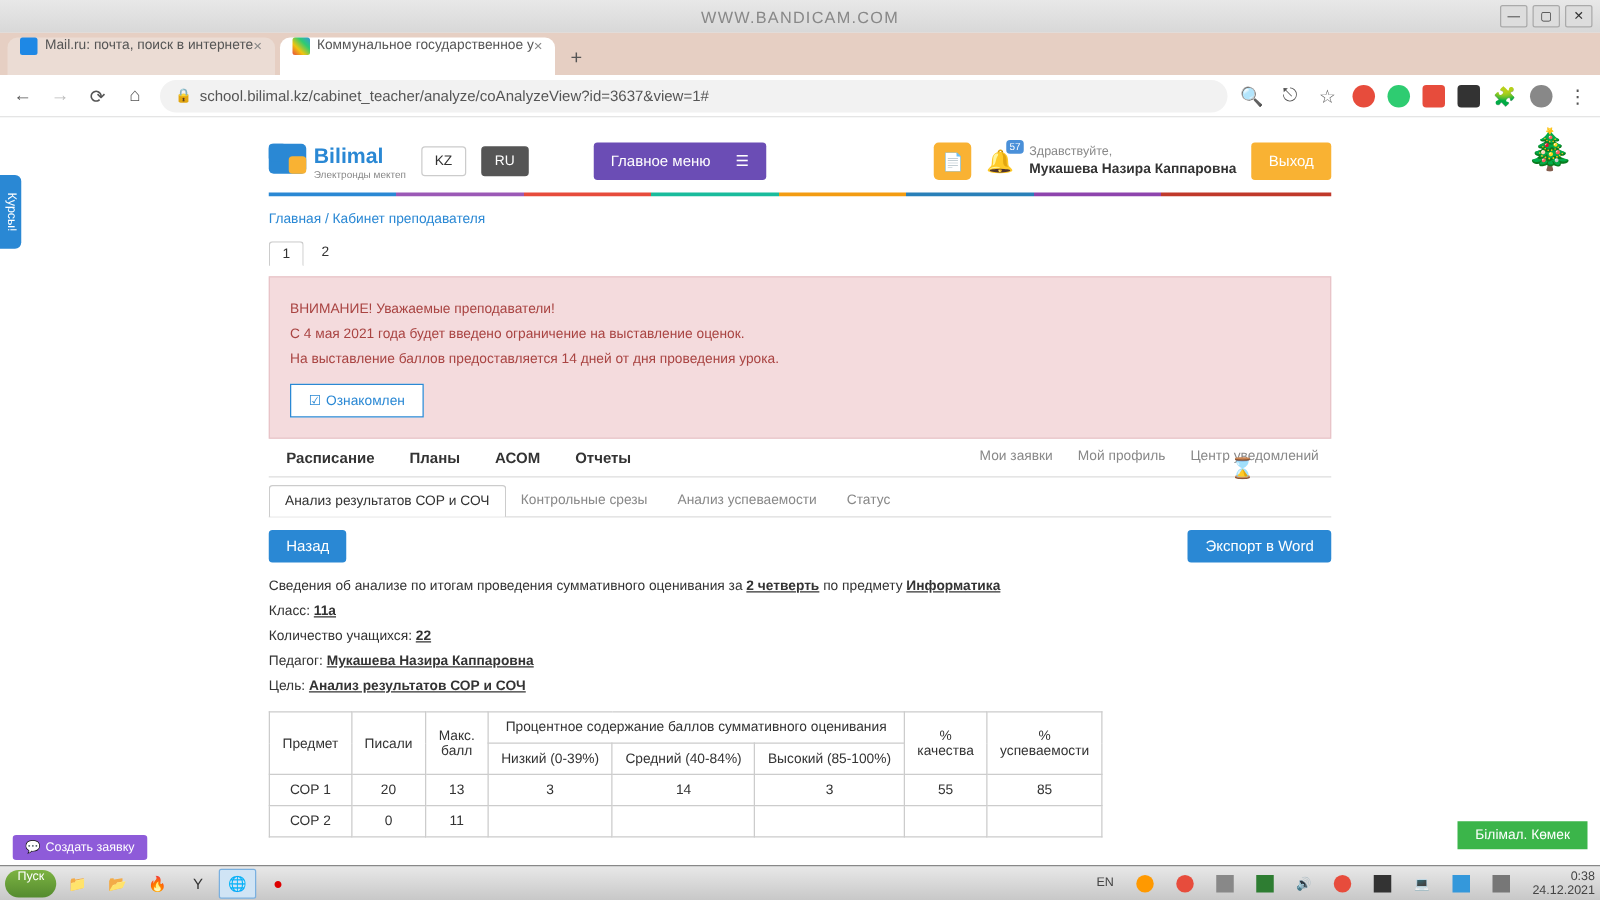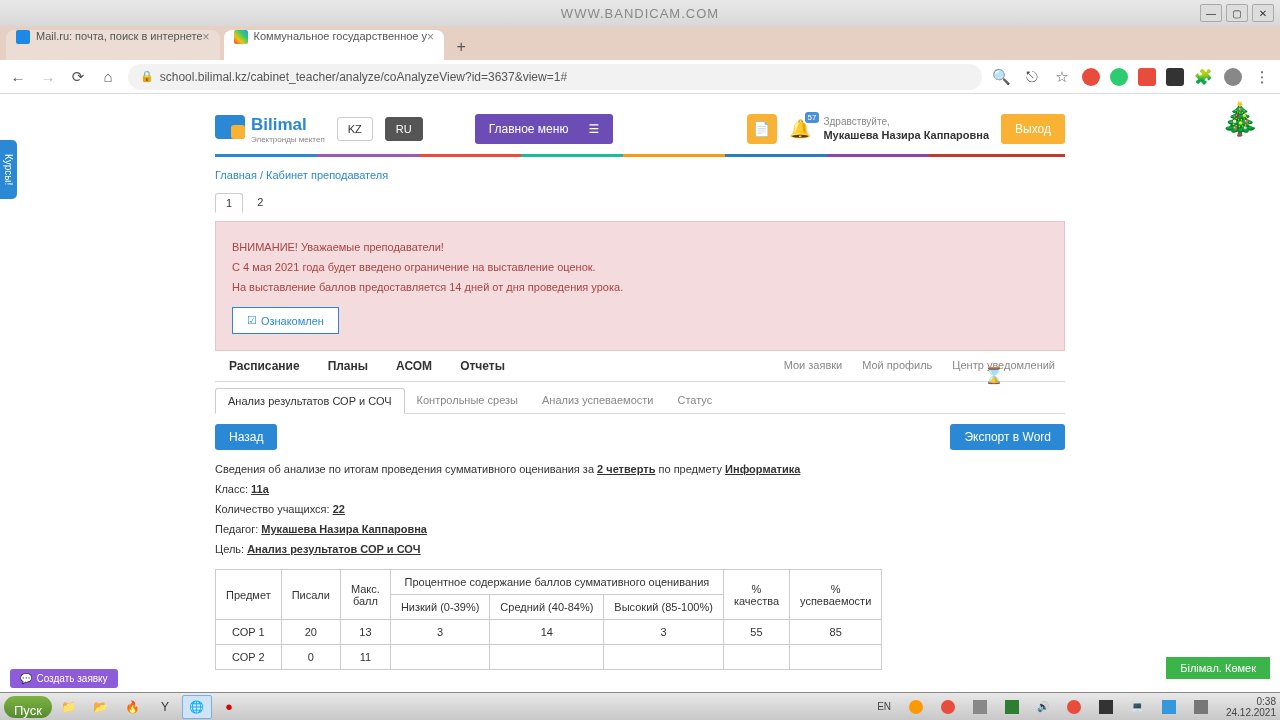--- a/index.html
+++ b/index.html
@@ -58,21 +58,21 @@
 .action-row{display:flex;justify-content:space-between;margin:10px 0}
 .btn-blue{background:#2a88d4;color:#fff;padding:6px 14px;border-radius:3px;font-size:12px;cursor:pointer}
 .info-text{font-size:11px;line-height:1.8;margin-bottom:10px}
 .info-text b{text-decoration:underline;font-weight:bold}
 table.tbl{border-collapse:collapse;font-size:11px;margin-top:8px}
 table.tbl th,table.tbl td{border:1px solid #ccc;padding:6px 10px;text-align:center}
 table.tbl th{font-weight:normal}
 .side-tab{position:fixed;left:0;top:140px;background:#2a88d4;color:#fff;padding:14px 3px;writing-mode:vertical-rl;font-size:10px;border-radius:0 5px 5px 0;cursor:pointer}
 .cursor-indicator{position:absolute;right:60px;top:140px;font-size:16px;pointer-events:none}
 .taskbar{position:fixed;bottom:0;left:0;right:0;height:28px;background:linear-gradient(#e8e8e8,#c8c8c8);border-top:1px solid #888;display:flex;align-items:center;padding:0 4px;gap:2px}
-.start-btn{height:22px;padding:0 10px;background:linear-gradient(#7cb342,#558b2f);color:#fff;border-radius:12px;font-size:13px;display:flex;align-items:flex-end;cursor:pointer}
+.start-btn{height:22px;padding:0 10px;background:linear-gradient(#7cb342,#558b2f);color:#fff;border-radius:12px;font-size:10px;display:flex;align-items:flex-start;cursor:pointer}
 .task-ico{width:30px;height:24px;display:flex;align-items:center;justify-content:center;border-radius:2px;cursor:pointer}
 .task-ico.active{background:#d0e4f5;border:1px solid #7ab0e0}
 .tray{margin-left:auto;display:flex;align-items:center;gap:18px;font-size:10px;color:#444}
 .tray .clock{text-align:right;line-height:1.1;font-size:10px}
 .tray-ico{width:14px;height:14px;cursor:pointer}
 .floater-left{position:fixed;left:10px;bottom:32px;background:#8e5bd9;color:#fff;padding:4px 10px;border-radius:3px;font-size:10px;cursor:pointer;display:flex;align-items:center;gap:4px}
 .floater-right{position:fixed;right:10px;bottom:41px;background:#3bb54a;color:#fff;padding:5px 14px;font-size:11px;cursor:pointer}
 .decor{position:fixed;right:20px;top:100px;font-size:32px}
 </style>
 </head>

